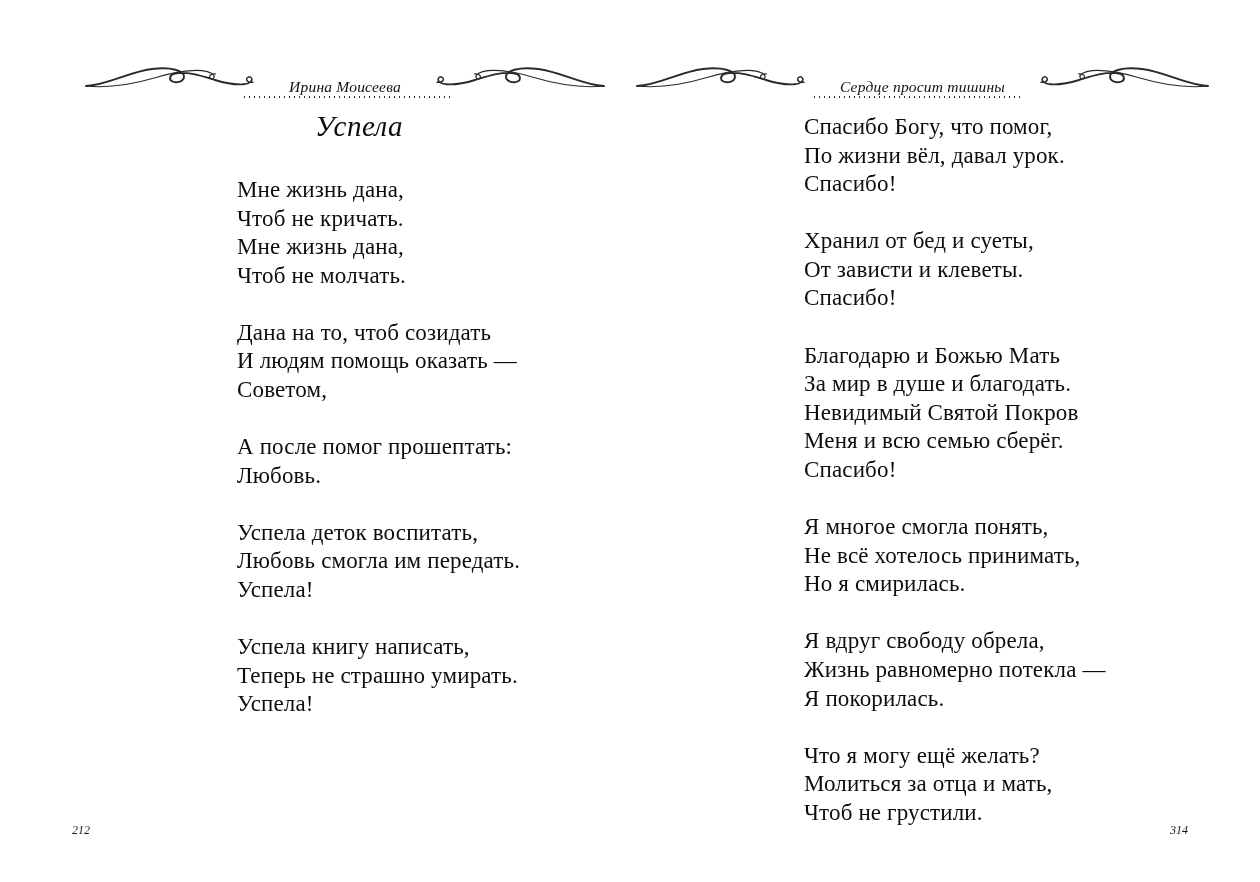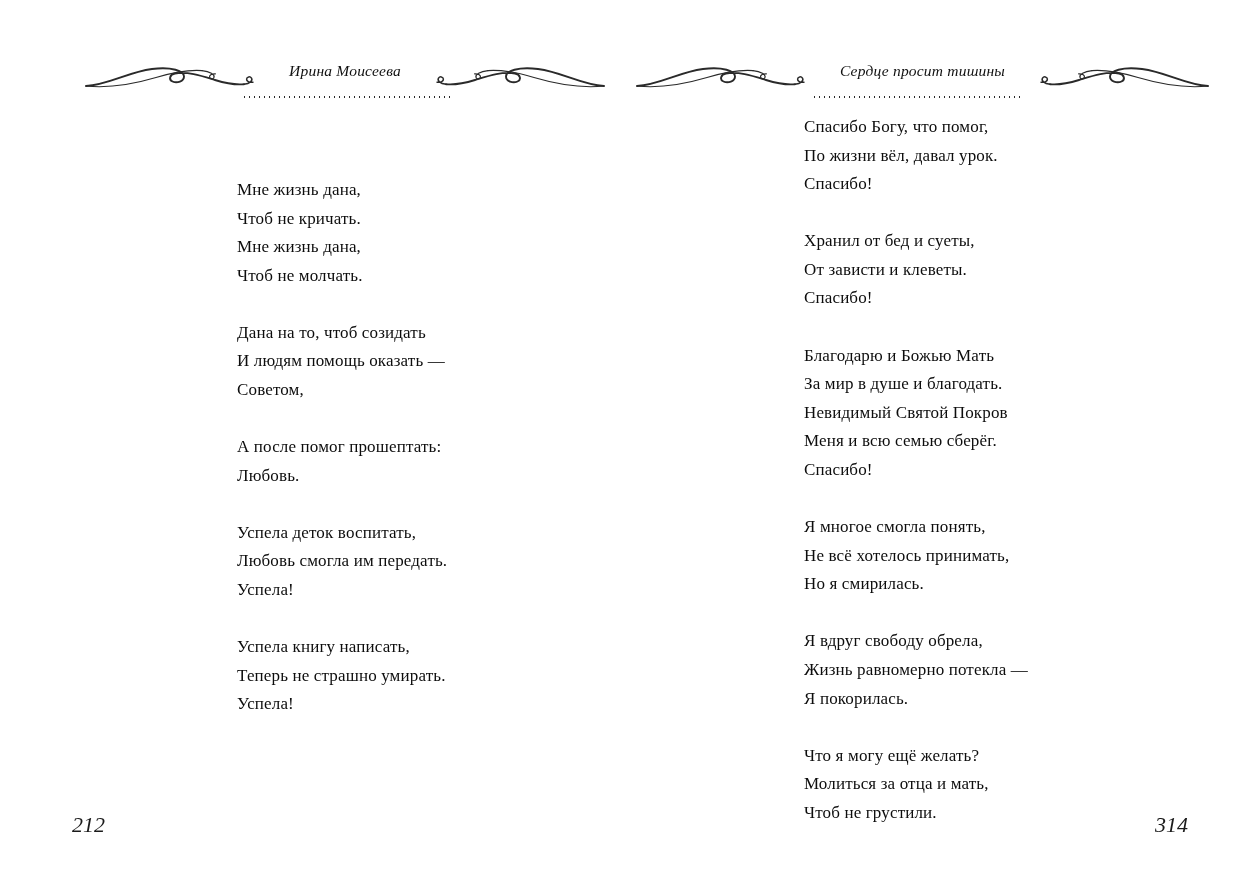--- a/index.html
+++ b/index.html
@@ -24,21 +24,21 @@
   }
   .page-left  { left: 0px;   width: 630px; }
   .page-right { left: 630px; width: 630px; }
 
   
   .runhead {
     position: absolute;
     top: 62px;
     height: 34px;
     display: flex;
-    align-items: flex-start;
+    align-items: flex-end;
     justify-content: center;
     gap: 8px;
   }
   .runhead-left  { left: 100px; width: 490px; }
   .runhead-right { left: 45px;  width: 495px; }
 
   .flourish {
     flex: 0 0 auto;
     width: 185px;
     height: 34px;
@@ -84,39 +84,39 @@
     color: #0d0d0d;
     letter-spacing: 0.5px;
   }
   
   .poem-title span { position: relative; left: 44px; }
 
   
   .poem-body {
     position: absolute;
     font-family: "Liberation Serif", "DejaVu Serif", serif;
-    font-size: 17px;
+    font-size: 23px;
     line-height: 28.6px;
     color: #0d0d0d;
     letter-spacing: 0.15px;
   }
   .poem-left  { left: 237px; top: 176px;  width: 360px; }
   .poem-right { left: 804px; top: 113px;  width: 360px; }
 
   .stanza { margin: 0 0 28.5px 0; }
   .stanza:last-child { margin-bottom: 0; }
   .line { white-space: pre; }
 
   
   .folio {
     position: absolute;
     bottom: 44px;
     font-family: "Liberation Serif", "DejaVu Serif", serif;
     font-style: italic;
-    font-size: 22px;
+    font-size: 12px;
     color: #1a1a1a;
   }
   .folio-left  { left: 72px; }
   .folio-right { right: 72px; }
 </style>
 </head>
 <body>
 
 <div class="spread">
 
@@ -143,20 +143,23 @@
             <path d="M2 24 C 26 26.5, 50 22, 72 15.5 C 90 10.2, 104 7.5, 118 8.6" stroke-width="1.1"></path>
             <path d="M160 22.2 C 166 21.6, 169 18.6, 167.5 16.2 C 166.2 14.1, 162.8 14.6, 162.6 17 C 162.4 19.3, 165.2 20.6, 169 20.2" stroke-width="1.5"></path>
             <path d="M118 8.6 C 126 9.4, 131 12.6, 130 15.4 C 129.2 17.6, 126.2 17.4, 125.6 15.4 C 125 13.3, 127.4 11.6, 131.4 11.8" stroke-width="1.2"></path>
           </g>
         </svg>
       </span>
     </div>
 
     <div class="dotted-rule dotted-left"></div>
 
+    <div class="poem-title">
+      <span>Успела</span>
+    </div>
 
     <div class="poem-body poem-left">
         <div class="stanza">
           <div class="line">Мне жизнь дана,</div>
           <div class="line">Чтоб не кричать.</div>
           <div class="line">Мне жизнь дана,</div>
           <div class="line">Чтоб не молчать.</div>
         </div>
         <div class="stanza">
           <div class="line">Дана на то, чтоб созидать</div>

